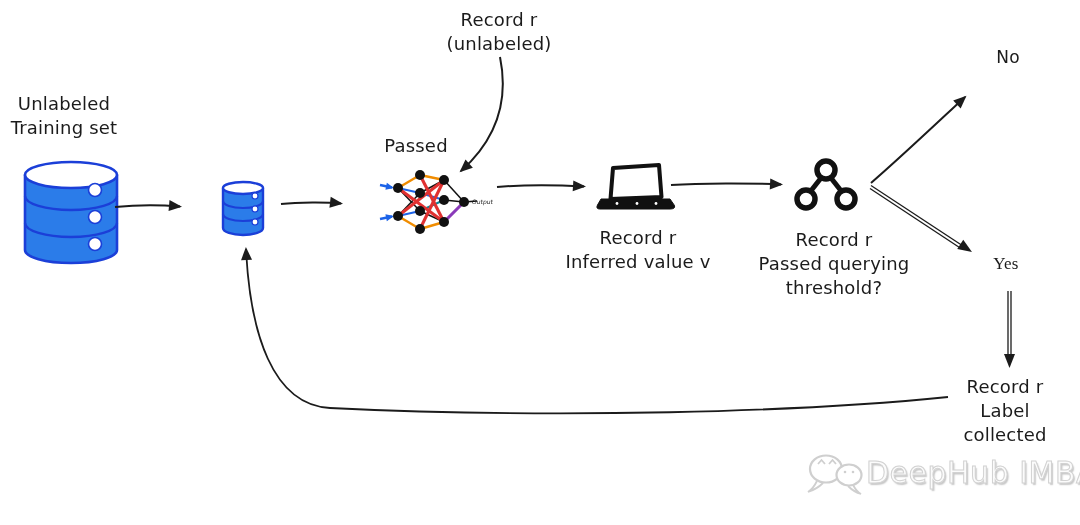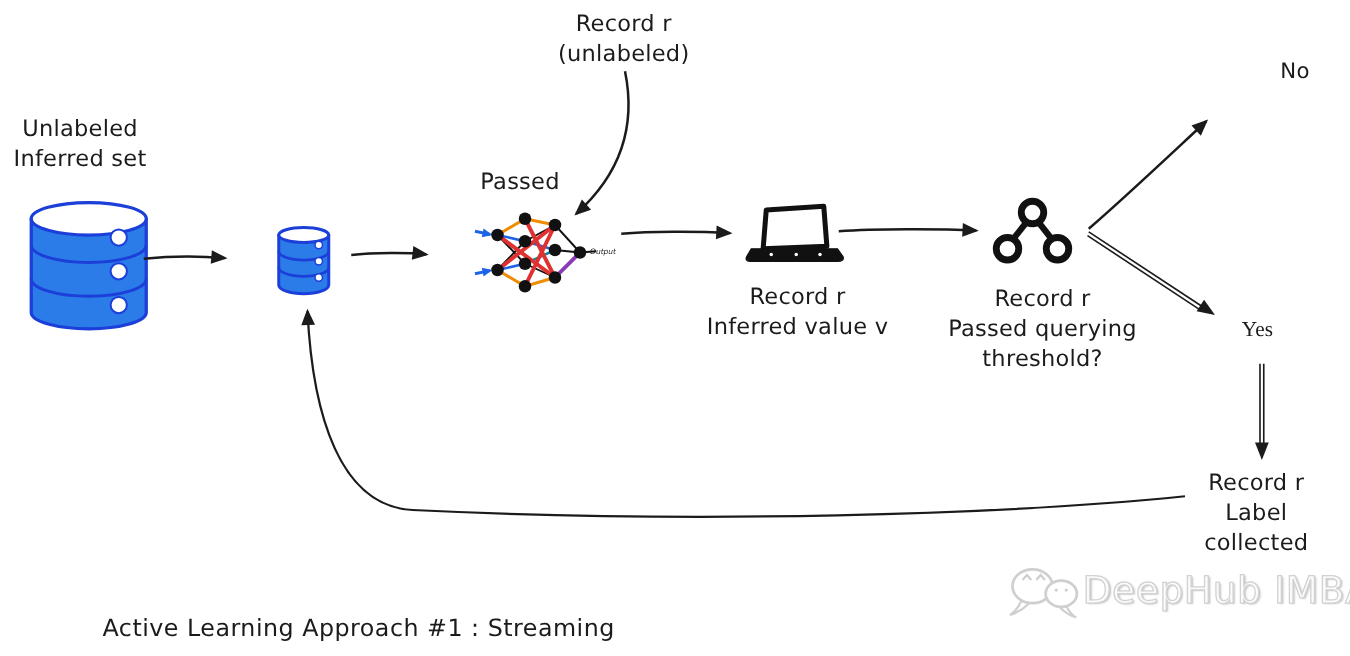--- a/index.html
+++ b/index.html
@@ -147,41 +147,40 @@
       <path d="M829,464 l3.5,-4 l3.5,4" style="stroke-width:1.8"></path>
       <path d="M817,481 Q813,489 808,492 Q817,489 823,483" style="stroke-width:1.8"></path>
       <ellipse cx="849" cy="475" rx="12.5" ry="10.5" style="fill:#ffffff"></ellipse>
       <circle cx="845" cy="472" r="1.3" style="fill:var(--watermark-gray);stroke:none"></circle>
       <circle cx="853" cy="472" r="1.3" style="fill:var(--watermark-gray);stroke:none"></circle>
       <path d="M853,485 Q857,492 861,494 Q854,492 848,486" style="stroke-width:1.8"></path>
     </g>
   </svg>
 
   <div class="lbl" style="left:64px;top:92px;">Unlabeled
-Inferred set</div>
+Training set</div>
 
 
   <div class="lbl" style="left:416px;top:134px;">Passed</div>
 
   <div class="output-lbl">Output</div>
 
   <div class="lbl" style="left:499px;top:8px;">Record r
 (unlabeled)</div>
 
   <div class="lbl" style="left:638px;top:226px;">Record r
 Inferred value v</div>
 
   <div class="lbl" style="left:834px;top:228px;">Record r
 Passed querying
 threshold?</div>
 
-  <div class="lbl lbl-small" style="left:1008px;top:46px;margin-left:28px;">No</div>
+  <div class="lbl lbl-small" style="left:1008px;top:46px;">No</div>
 
   <div class="lbl lbl-small" style="left:1006px;top:253px;font-family:Liberation Serif, serif;">Yes</div>
 
   <div class="lbl" style="left:1005px;top:375px;">Record r
 Label collected</div>
 
-  <div class="caption">Active Learning Approach #1 : Streaming</div>
 
   <div class="watermark-text">DeepHub IMBA</div>
 
 </div>
 
 </body></html>

